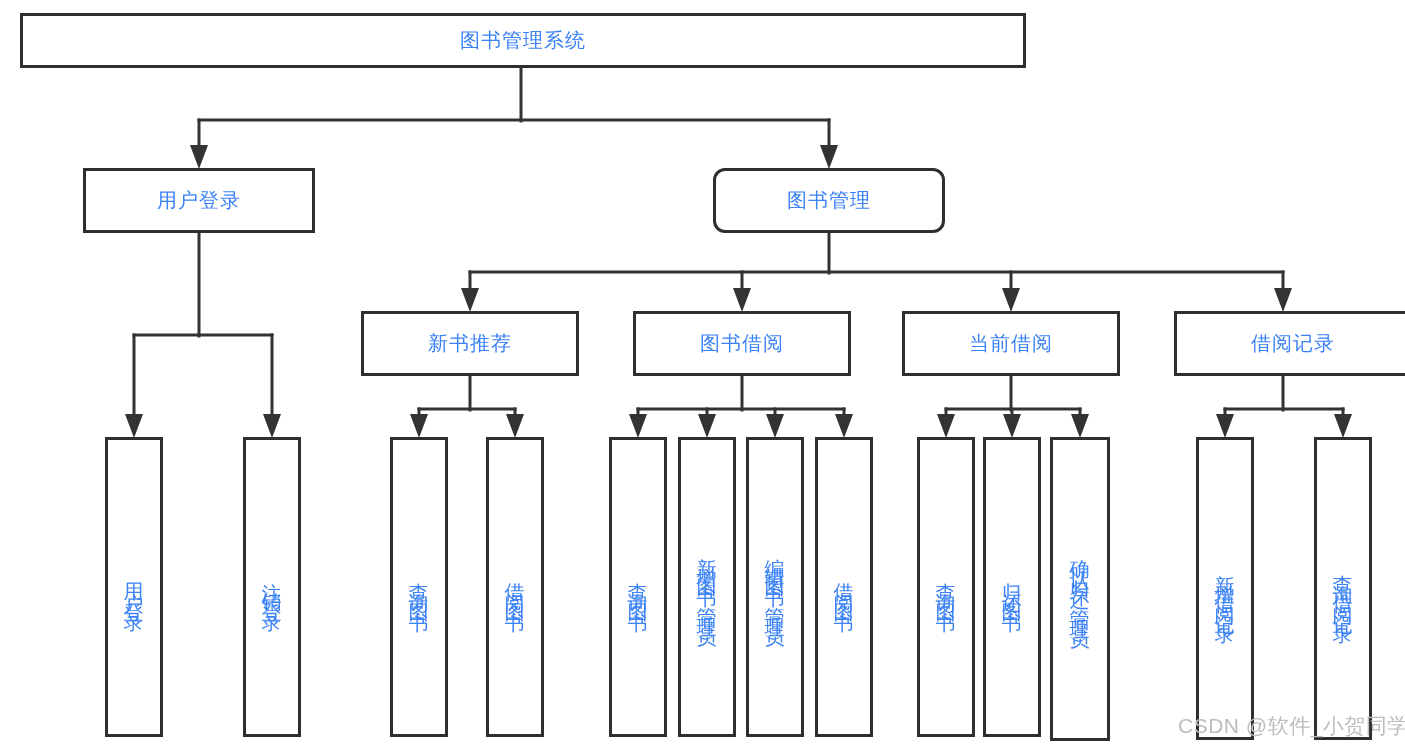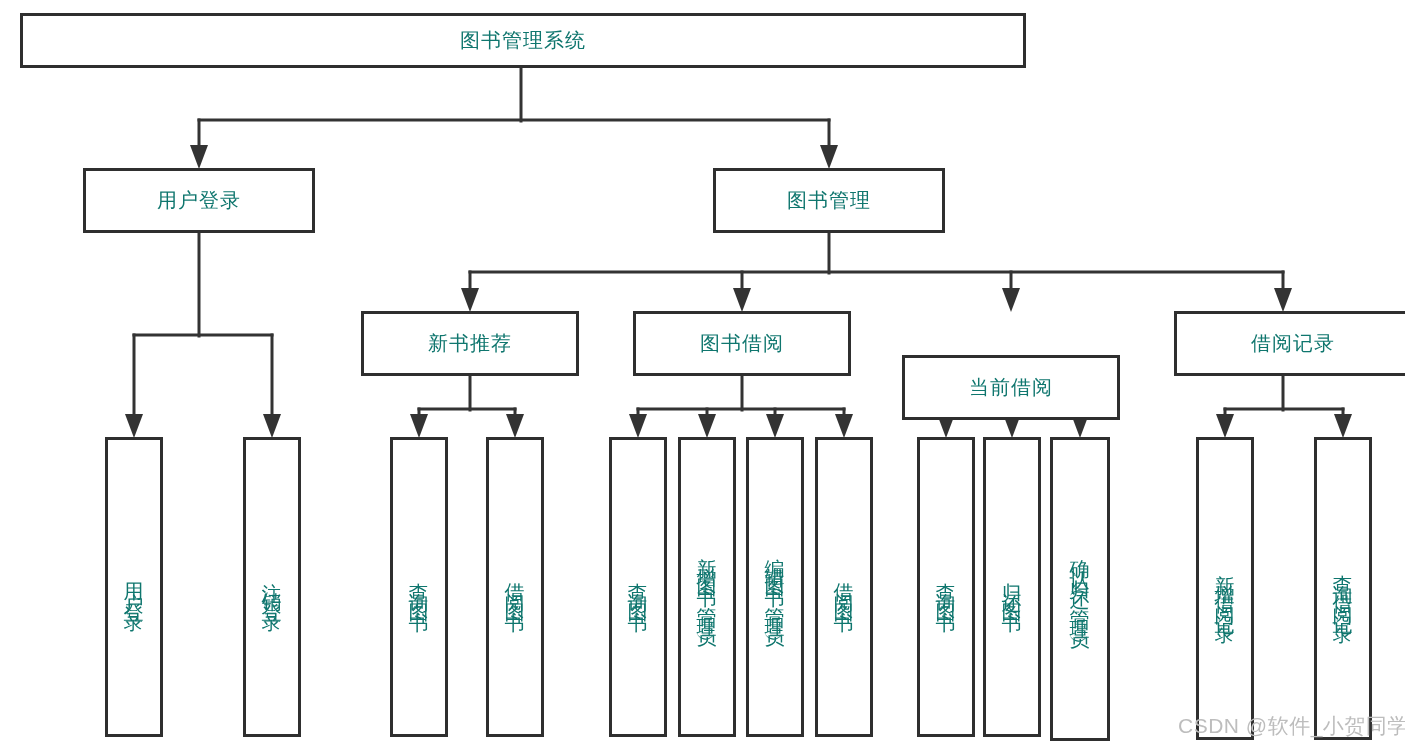--- a/index.html
+++ b/index.html
@@ -7,21 +7,21 @@
     position:relative; width:1405px; height:747px; background:#ffffff;
     font-family:"Liberation Sans", sans-serif; overflow:hidden;
   }
   .connectors { position:absolute; left:0; top:0; width:1405px; height:747px; z-index:1; }
   .connectors line { stroke:#333333; stroke-width:3; stroke-linecap:square; }
   .connectors polygon { fill:#333333; stroke:none; }
   .node {
     position:absolute; box-sizing:border-box;
     border:3px solid #2f2f2f; background:#ffffff;
     display:flex; align-items:center; justify-content:center;
-    color:#0f766e; font-size:20px; z-index:2; text-align:center;
+    color:#3b82f6; font-size:20px; z-index:2; text-align:center;
     letter-spacing:1px;
   }
   .node.v {
     writing-mode:vertical-rl; text-orientation:mixed;
     letter-spacing:10px; line-height:1.1; padding:8px 0;
   }
   .watermark {
     position:absolute; left:1178px; top:712px; z-index:3;
     color:#bdbdbd; font-size:21px; letter-spacing:0.5px; white-space:nowrap;
   }
@@ -82,25 +82,25 @@
       <line x1="1225" y1="409" x2="1343" y2="409"></line>
       <line x1="1225" y1="409" x2="1225" y2="416"></line>
       <polygon points="1216,414 1234,414 1225,438"></polygon>
       <line x1="1343" y1="409" x2="1343" y2="416"></line>
       <polygon points="1334,414 1352,414 1343,438"></polygon>
     </svg>
 
   <div class="node" style="left:20px; top:13px; width:1006px; height:55px;">图书管理系统</div>
 
   <div class="node" style="left:83px; top:168px; width:232px; height:65px;">用户登录</div>
-  <div class="node" style="left:713px; top:168px; width:232px; height:65px;">图书管理</div>
+  <div class="node" style="left:713px; top:168px; width:232px; height:65px;border-radius:12px;">图书管理</div>
 
   <div class="node" style="left:361px; top:311px; width:218px; height:65px;">新书推荐</div>
   <div class="node" style="left:633px; top:311px; width:218px; height:65px;">图书借阅</div>
-  <div class="node" style="left:902px; top:311px; width:218px; height:65px;margin-top:44px;">当前借阅</div>
+  <div class="node" style="left:902px; top:311px; width:218px; height:65px;">当前借阅</div>
   <div class="node" style="left:1174px; top:311px; width:238px; height:65px;">借阅记录</div>
 
   <div class="node v" style="left:105px; top:437px; width:58px; height:300px;">用户登录</div>
   <div class="node v" style="left:243px; top:437px; width:58px; height:300px;">注销登录</div>
 
   <div class="node v" style="left:390px; top:437px; width:58px; height:300px;">查询图书</div>
   <div class="node v" style="left:486px; top:437px; width:58px; height:300px;">借阅图书</div>
 
   <div class="node v" style="left:609px; top:437px; width:58px; height:300px;">查询图书</div>
   <div class="node v" style="left:678px; top:437px; width:58px; height:300px;">新增图书（管理员）</div>

